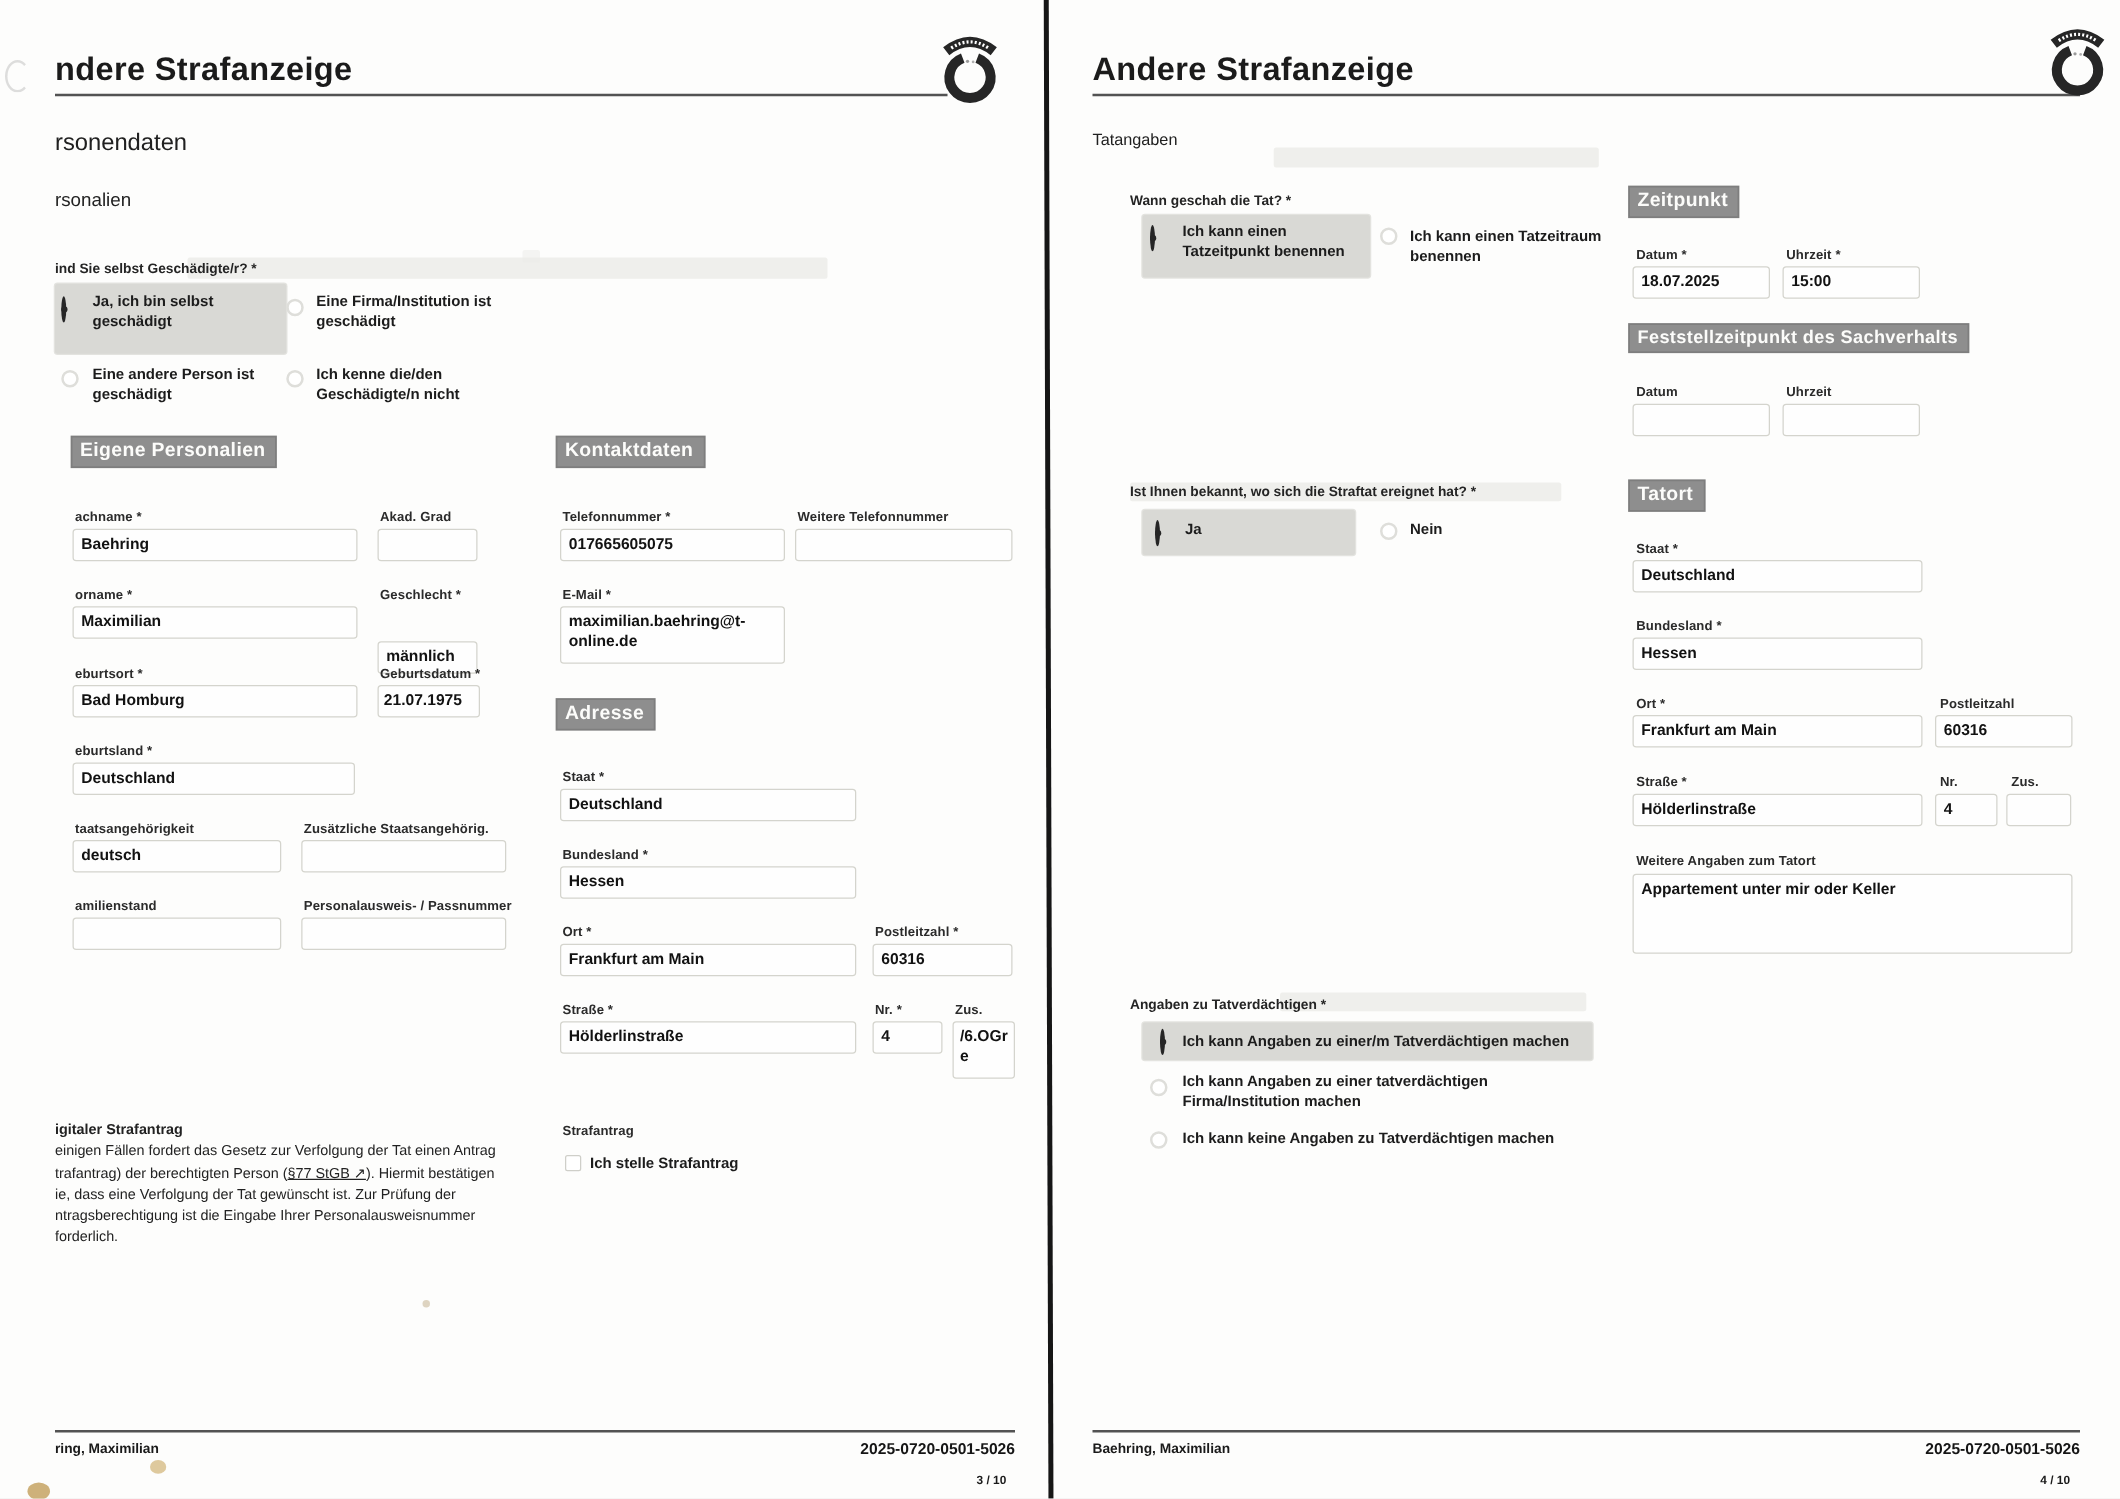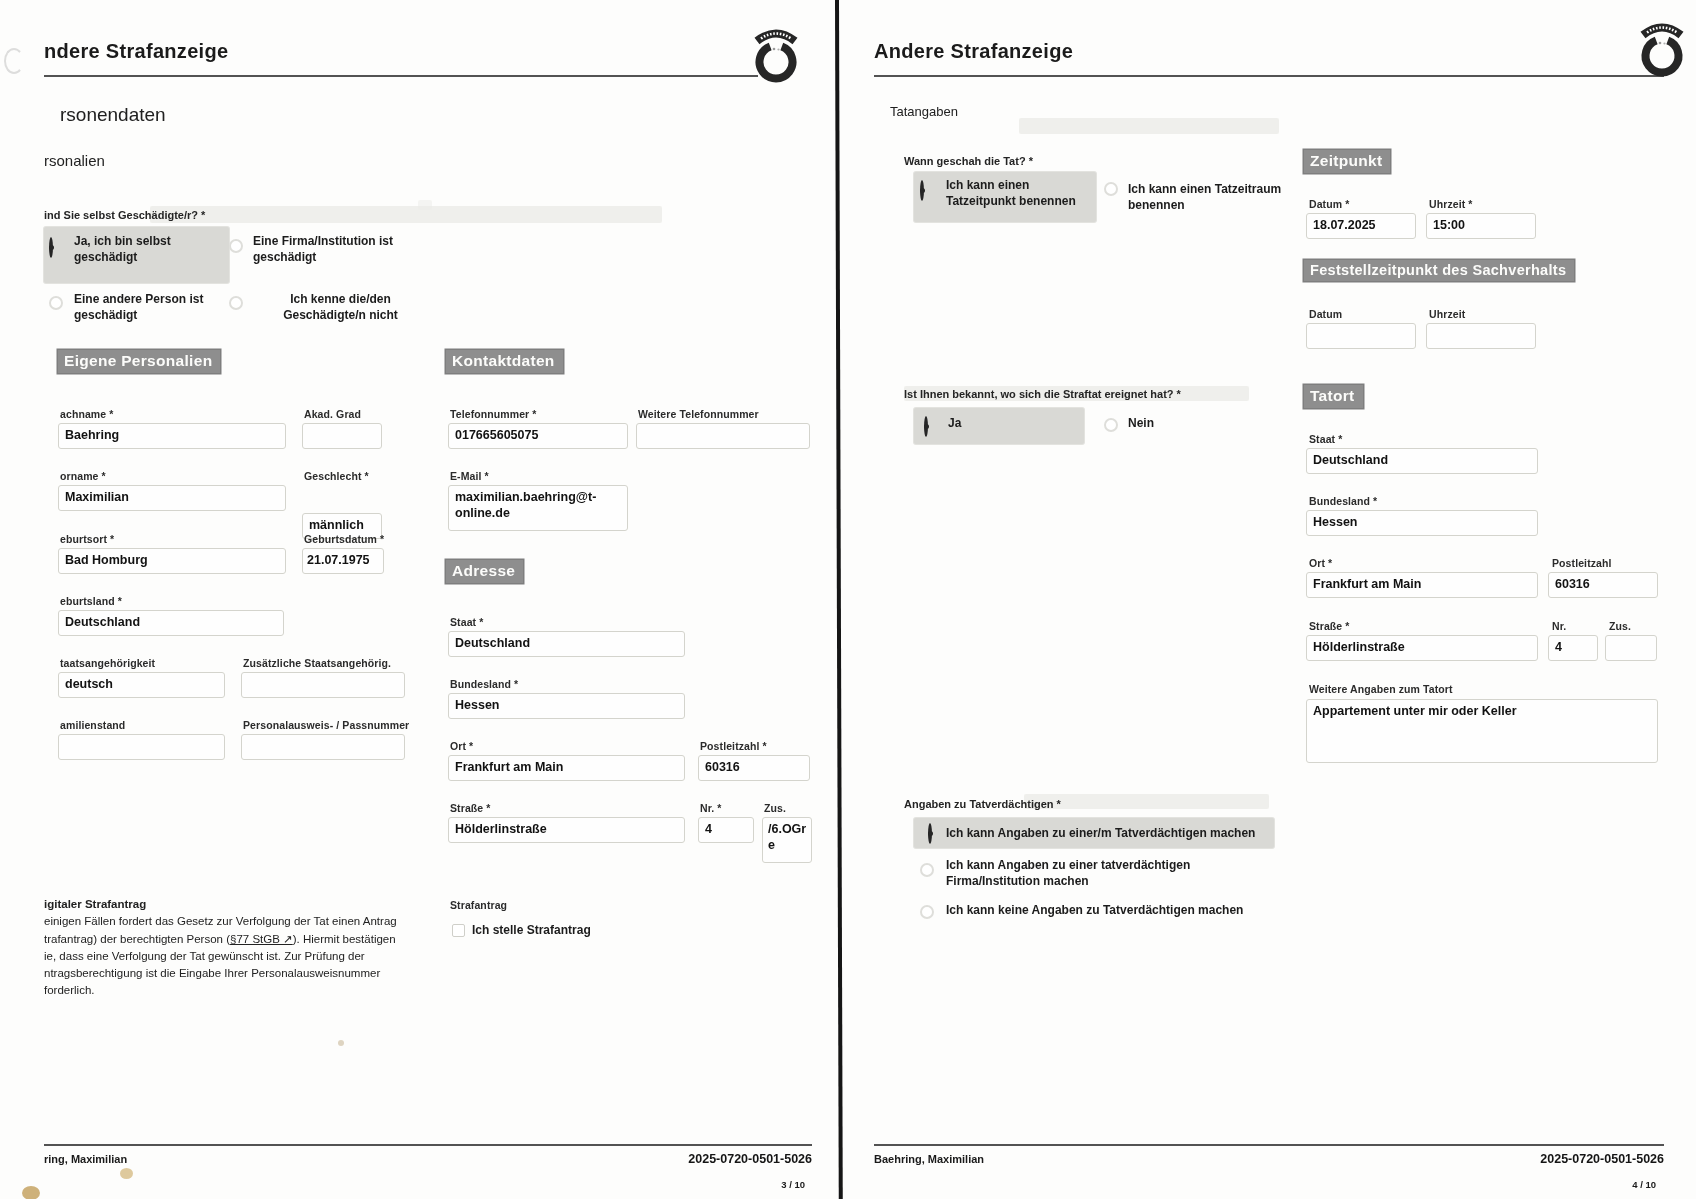--- a/index.html
+++ b/index.html
@@ -1,21 +1,21 @@
 <!DOCTYPE html>
 <html><head>
 <meta charset="utf-8">
 <style>
   html,body{margin:0;padding:0;background:#e9e9e9;}
   #canvas{position:relative;width:1696px;height:1199px;background:#fdfdfc;overflow:hidden;
           font-family:"Liberation Sans",sans-serif;color:#1f1f1f;}
   .abs{position:absolute;}
-  .ttl{font-size:20px;font-weight:700;color:#1b1b1b;letter-spacing:.3px;}
+  .ttl{font-size:26px;font-weight:700;color:#1b1b1b;letter-spacing:.3px;}
   .rule{height:0;border-top:2.5px solid rgba(45,45,45,.82);}
-  .h-big{font-size:19px;font-weight:500;color:#202020;margin-left:16px;}
+  .h-big{font-size:19px;font-weight:500;color:#202020;}
   .h-mid{font-size:15px;font-weight:400;color:#222;}
   .qlbl{font-size:11px;font-weight:700;color:#242424;}
   .smudge{background:#ebebe7;opacity:.8;border-radius:2px;}
   .optbg{background:#d9d9d5;border-radius:2px;box-shadow:0 0 0 1px #e3e3df;}
   .radio{width:14px;height:14px;border-radius:50%;border:2px solid #dedeDA;box-sizing:border-box;background:#fff;}
   .radio.sel{border:2.5px solid #262626;position:relative;}
   .radio.sel::after{content:"";position:absolute;left:50%;top:50%;width:5px;height:5px;
                     margin:-2.5px 0 0 -2.5px;border-radius:50%;background:#262626;}
   .optlbl{font-size:12px;font-weight:700;line-height:1.32;color:#1c1c1c;}
   .sec{display:inline-block;background:#8e8e8e;color:#fcfcfa;font-weight:700;font-size:15.5px;
@@ -62,21 +62,21 @@
     <span class="abs radio sel" style="left:49px;top:239px;"></span>
     <div class="abs optlbl" style="left:74px;top:234px;width:138px;">Ja, ich bin selbst geschädigt</div>
 
     <span class="abs radio" style="left:229px;top:239px;"></span>
     <div class="abs optlbl" style="left:253px;top:234px;width:185px;">Eine Firma/Institution ist geschädigt</div>
 
     <span class="abs radio" style="left:49px;top:296px;"></span>
     <div class="abs optlbl" style="left:74px;top:292px;width:160px;">Eine andere Person ist geschädigt</div>
 
     <span class="abs radio" style="left:229px;top:296px;"></span>
-    <div class="abs optlbl" style="left:253px;top:292px;width:175px;text-align:center;">Ich kenne die/den Geschädigte/n nicht</div>
+    <div class="abs optlbl" style="left:253px;top:292px;width:175px;">Ich kenne die/den Geschädigte/n nicht</div>
 
     
     <div class="abs sec" style="left:58px;top:350px;">Eigene Personalien</div>
 
     <div class="abs flbl" style="left:60px;top:408px;">achname *</div>
     <div class="abs ibox" style="left:58px;top:423px;width:228px;height:26px;">
         <div class="ival">Baehring</div>
       </div>
     <div class="abs flbl" style="left:304px;top:408px;">Akad. Grad</div>
     <div class="abs ibox" style="left:302px;top:423px;width:80px;height:26px;">

